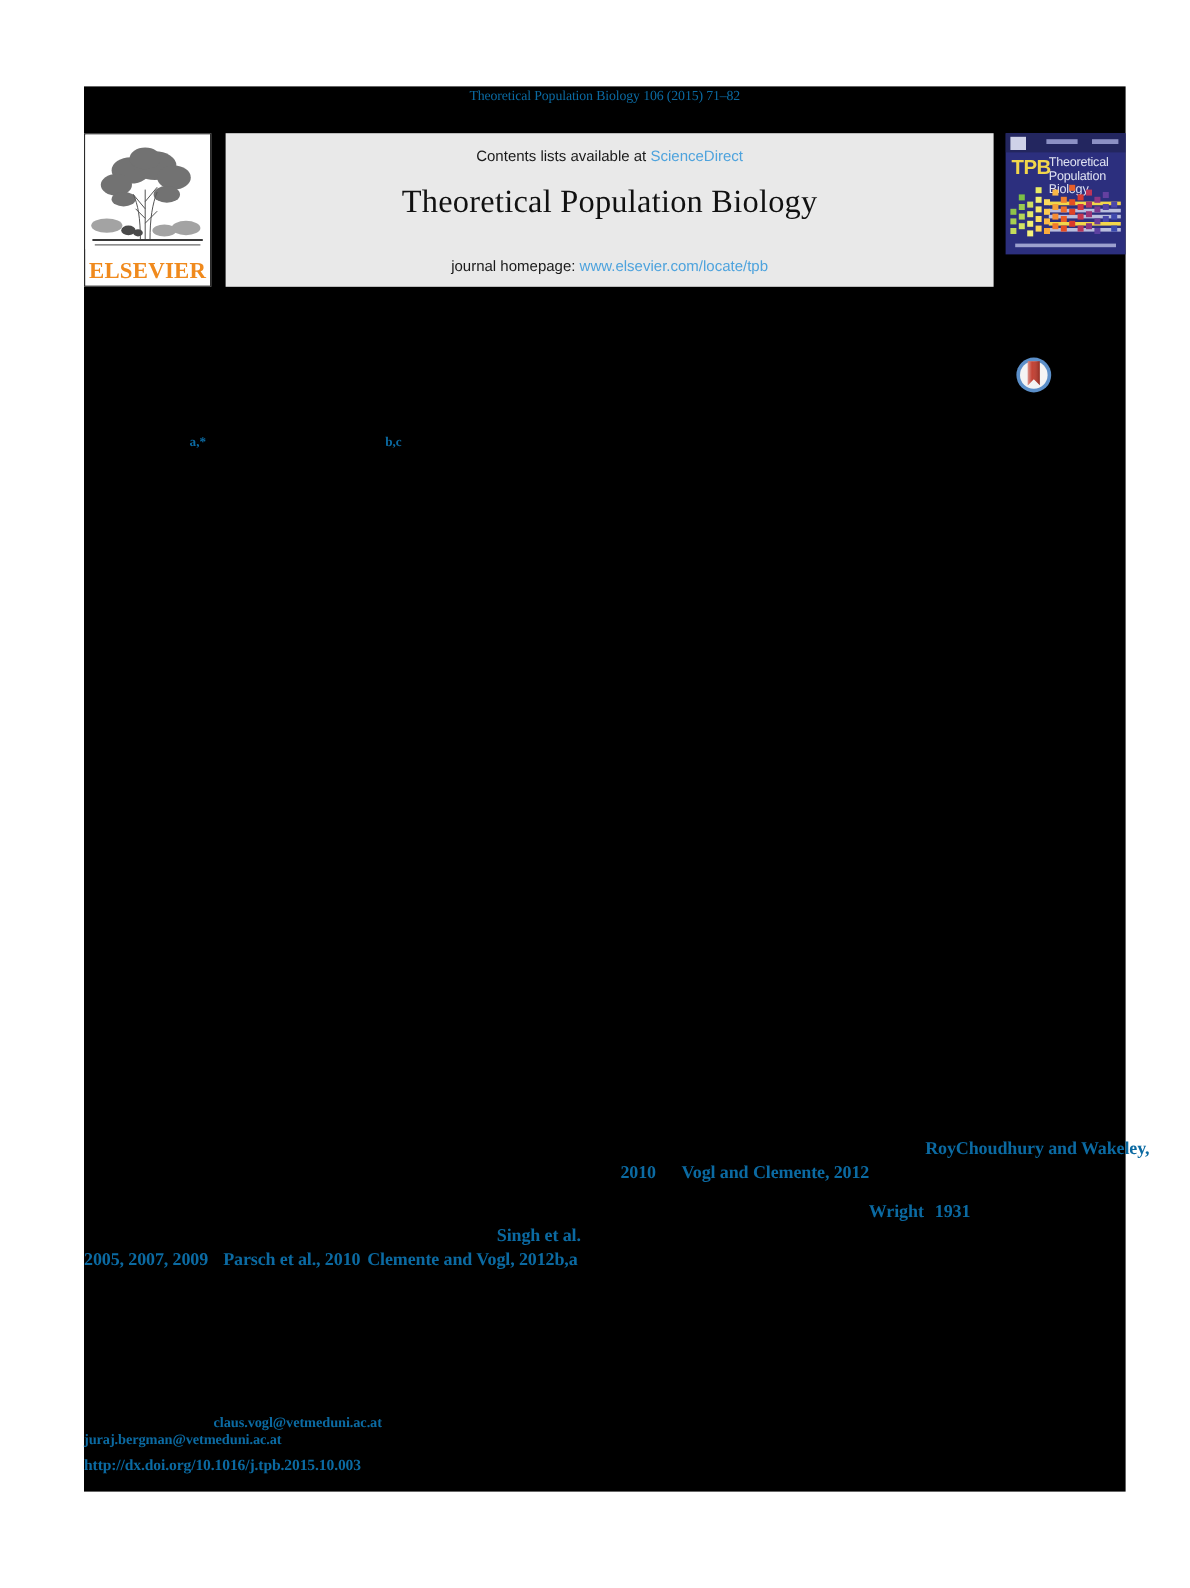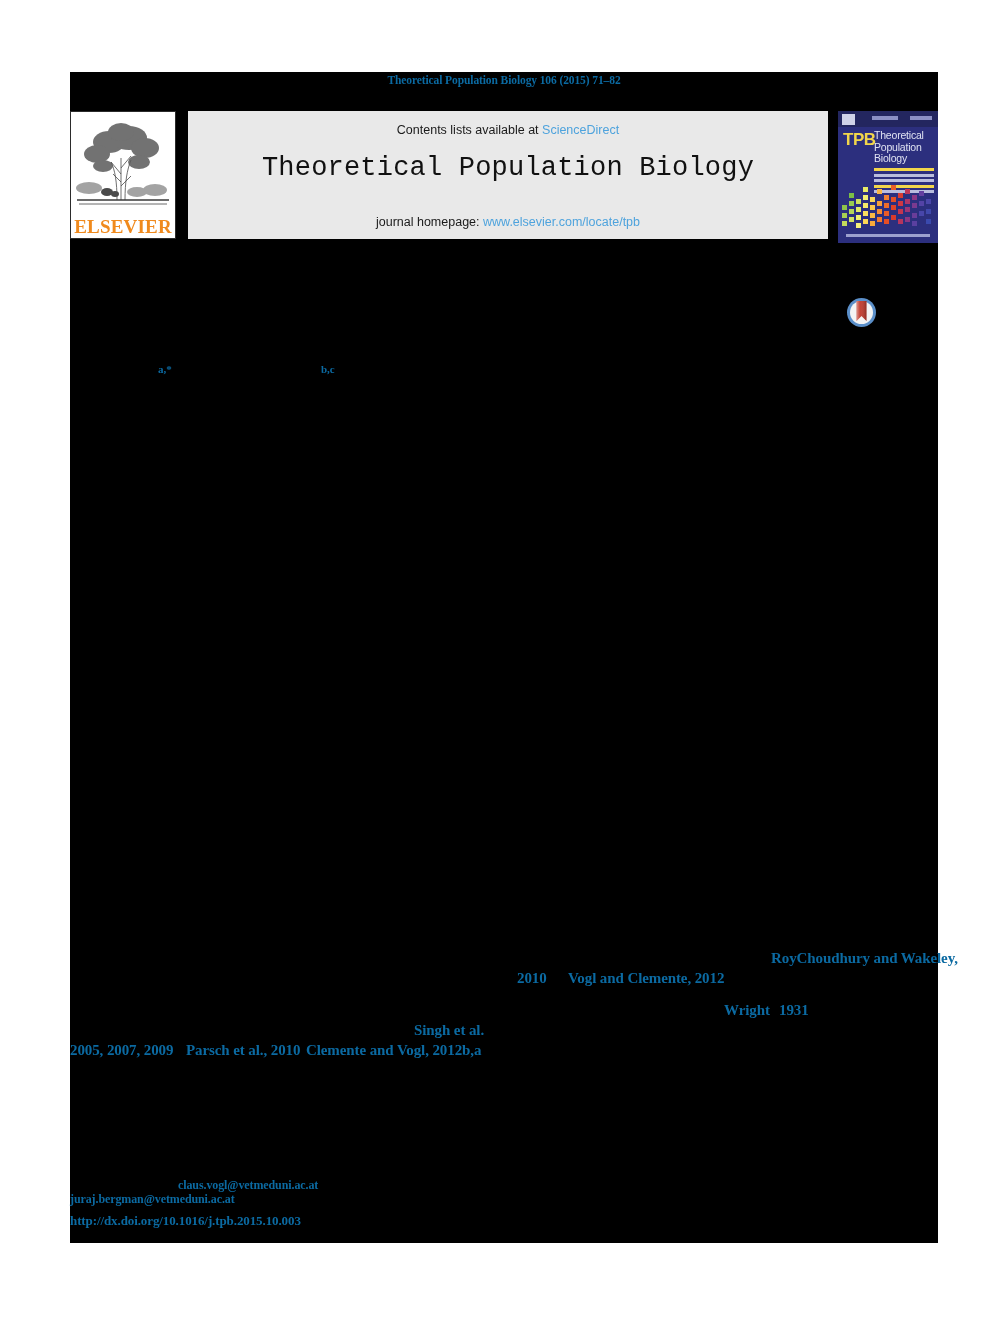--- a/index.html
+++ b/index.html
@@ -27,21 +27,21 @@
 
   
   .running-head {
     position: absolute;
     left: 70px;
     top: 74px;
     width: 868px;
     text-align: center;
     font-family: "Liberation Serif", serif;
     font-size: 11.5px;
-    font-weight: 700;
+    font-weight: 400;
     color: #0b6aa2;
     letter-spacing: -0.1px;
     white-space: nowrap;
   }
 
   
   .masthead {
     position: absolute;
     left: 70px;
     top: 110px;
@@ -105,21 +105,21 @@
   }
   .contents-line .sd-link {
     color: #4ea3dd;
   }
   .journal-title {
     position: absolute;
     left: 0;
     top: 42px;
     width: 100%;
     text-align: center;
-    font-family: Liberation Mono, monospace;
+    font-family: Liberation Serif, serif;
     font-size: 27px;
     color: #111111;
     letter-spacing: 0.2px;
   }
   .homepage-line {
     position: absolute;
     left: 0;
     bottom: 10px;
     width: 100%;
     text-align: center;
@@ -130,21 +130,21 @@
   .homepage-line .hp-link {
     color: #4ea3dd;
   }
 
   
   .journal-cover {
     position: absolute;
     left: 768px;
     top: 1px;
     width: 100px;
-    height: 132px;
+    height: 101px;
     background: #2c2f7e;
     overflow: hidden;
     box-sizing: border-box;
   }
   .cover-topbar {
     position: absolute;
     left: 0; top: 0;
     width: 100%; height: 16px;
     background: #23265f;
   }

